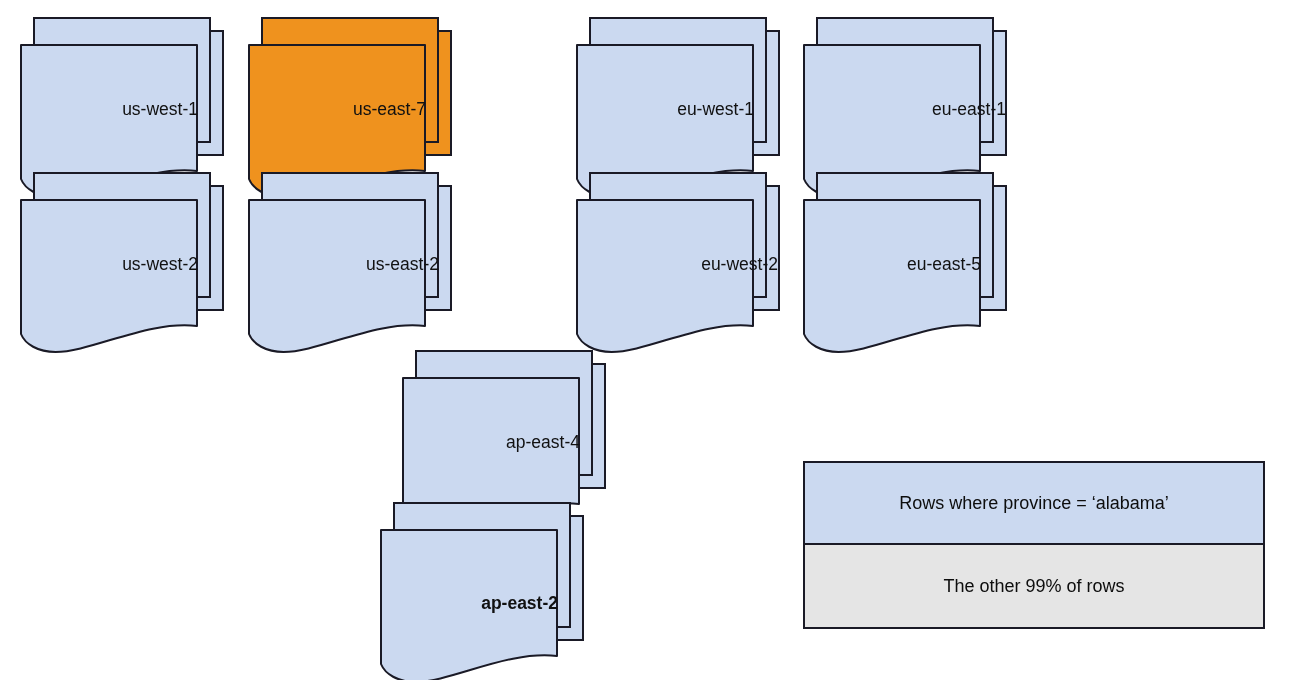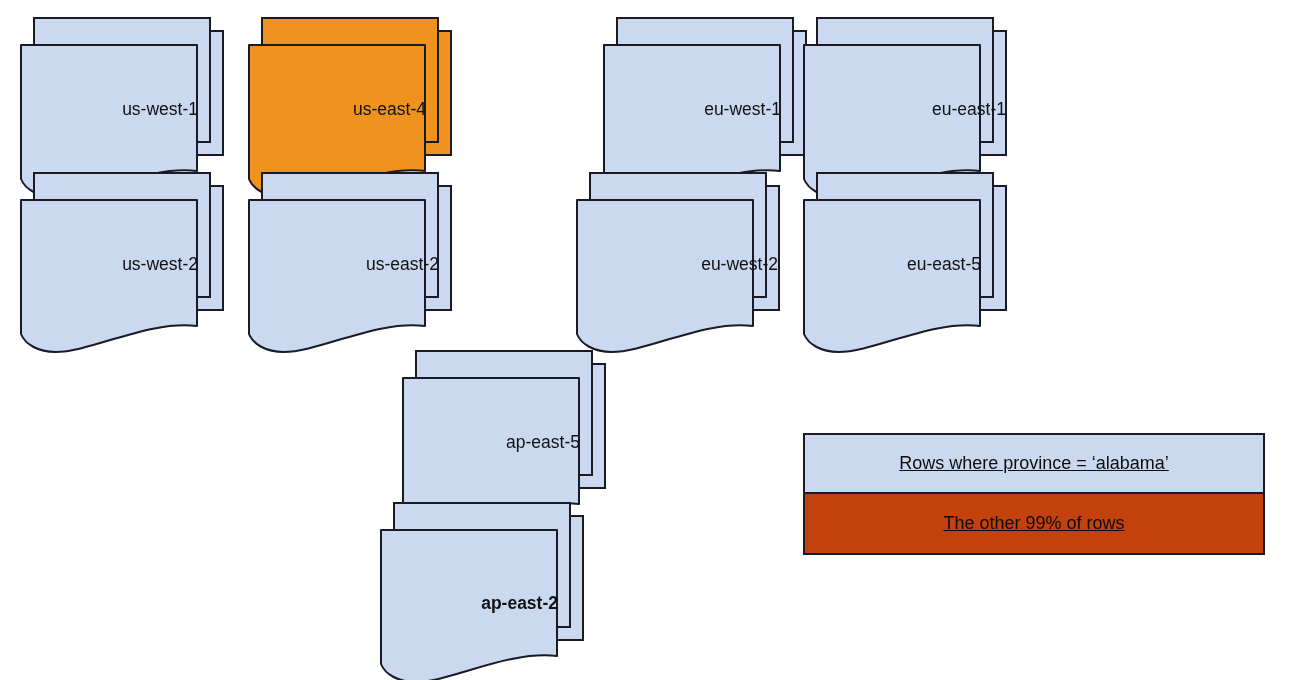--- a/index.html
+++ b/index.html
@@ -38,26 +38,25 @@
     font-size: 17.5px;
     line-height: 1;
     color: #111111;
     white-space: nowrap;
     pointer-events: none;
   }
 
   .legend {
     position: absolute;
     left: 803px;
-    top: 433px;
+    top: 461px;
     width: 462px;
-    height: 122px;
+    height: 168px;
     border: 2px solid #1a1a26;
     box-sizing: border-box;
-    text-decoration: underline;
   }
   .legend-row {
     height: 50%;
     box-sizing: border-box;
     display: flex;
     align-items: center;
     justify-content: center;
     font-size: 18px;
     color: #0d0d0d;
   }
@@ -76,23 +75,23 @@
         <path d="M 1 1 L 177 1 L 177 127 C 128.16 121 71.2 153 35.6 153 C 17.8 153 5 145 1 135 Z" transform="translate(0,27)" fill="#cbd9f0" stroke="#1a1a26" stroke-width="2" stroke-linejoin="round"></path>
       </svg>
       <div class="stack-label" style="top: 83.5px;">us-west-1</div>
     </div>
     <div class="stack" style="left: 248px; top: 17px;">
       <svg width="208" height="191">
         <path d="M 1 1 L 177 1 L 177 125 L 1 125 Z" transform="translate(26,13)" fill="#ef921e" stroke="#1a1a26" stroke-width="2"></path>
         <path d="M 1 1 L 177 1 L 177 125 L 1 125 Z" transform="translate(13,0)" fill="#ef921e" stroke="#1a1a26" stroke-width="2"></path>
         <path d="M 1 1 L 177 1 L 177 127 C 128.16 121 71.2 153 35.6 153 C 17.8 153 5 145 1 135 Z" transform="translate(0,27)" fill="#ef921e" stroke="#1a1a26" stroke-width="2" stroke-linejoin="round"></path>
       </svg>
-      <div class="stack-label" style="top: 83.5px;">us-east-4</div>
+      <div class="stack-label" style="top: 83.5px;">us-east-7</div>
     </div>
-    <div class="stack" style="left: 603px; top: 17px;">
+    <div class="stack" style="left: 576px; top: 17px;">
       <svg width="208" height="191">
         <path d="M 1 1 L 177 1 L 177 125 L 1 125 Z" transform="translate(26,13)" fill="#cbd9f0" stroke="#1a1a26" stroke-width="2"></path>
         <path d="M 1 1 L 177 1 L 177 125 L 1 125 Z" transform="translate(13,0)" fill="#cbd9f0" stroke="#1a1a26" stroke-width="2"></path>
         <path d="M 1 1 L 177 1 L 177 127 C 128.16 121 71.2 153 35.6 153 C 17.8 153 5 145 1 135 Z" transform="translate(0,27)" fill="#cbd9f0" stroke="#1a1a26" stroke-width="2" stroke-linejoin="round"></path>
       </svg>
       <div class="stack-label" style="top: 83.5px;">eu-west-1</div>
     </div>
     <div class="stack" style="left: 803px; top: 17px;">
       <svg width="208" height="191">
         <path d="M 1 1 L 177 1 L 177 125 L 1 125 Z" transform="translate(26,13)" fill="#cbd9f0" stroke="#1a1a26" stroke-width="2"></path>
@@ -132,31 +131,31 @@
         <path d="M 1 1 L 177 1 L 177 127 C 128.16 121 71.2 153 35.6 153 C 17.8 153 5 145 1 135 Z" transform="translate(0,27)" fill="#cbd9f0" stroke="#1a1a26" stroke-width="2" stroke-linejoin="round"></path>
       </svg>
       <div class="stack-label" style="top: 83.5px;">eu-east-5</div>
     </div>
     <div class="stack" style="left: 402px; top: 350px;">
       <svg width="208" height="191">
         <path d="M 1 1 L 177 1 L 177 125 L 1 125 Z" transform="translate(26,13)" fill="#cbd9f0" stroke="#1a1a26" stroke-width="2"></path>
         <path d="M 1 1 L 177 1 L 177 125 L 1 125 Z" transform="translate(13,0)" fill="#cbd9f0" stroke="#1a1a26" stroke-width="2"></path>
         <path d="M 1 1 L 177 1 L 177 127 C 128.16 121 71.2 153 35.6 153 C 17.8 153 5 145 1 135 Z" transform="translate(0,27)" fill="#cbd9f0" stroke="#1a1a26" stroke-width="2" stroke-linejoin="round"></path>
       </svg>
-      <div class="stack-label" style="top: 83.5px;">ap-east-5</div>
+      <div class="stack-label" style="top: 83.5px;">ap-east-4</div>
     </div>
     <div class="stack" style="left: 380px; top: 502px;">
       <svg width="208" height="191">
         <path d="M 1 1 L 177 1 L 177 125 L 1 125 Z" transform="translate(26,13)" fill="#cbd9f0" stroke="#1a1a26" stroke-width="2"></path>
         <path d="M 1 1 L 177 1 L 177 125 L 1 125 Z" transform="translate(13,0)" fill="#cbd9f0" stroke="#1a1a26" stroke-width="2"></path>
         <path d="M 1 1 L 177 1 L 177 127 C 128.16 121 71.2 153 35.6 153 C 17.8 153 5 145 1 135 Z" transform="translate(0,27)" fill="#cbd9f0" stroke="#1a1a26" stroke-width="2" stroke-linejoin="round"></path>
       </svg>
       <div class="stack-label" style="top: 93px; font-weight: bold;">ap-east-2</div>
     </div>
     <div class="legend">
       <div class="legend-row top" style="background: rgb(203, 217, 240);">
         <span>Rows where province = ‘alabama’</span>
       </div>
-      <div class="legend-row" style="background: #c2410c;">
+      <div class="legend-row" style="background: #e5e5e5;">
         <span>The other 99% of rows</span>
       </div>
     </div>
   </div>
 
 </body></html>

